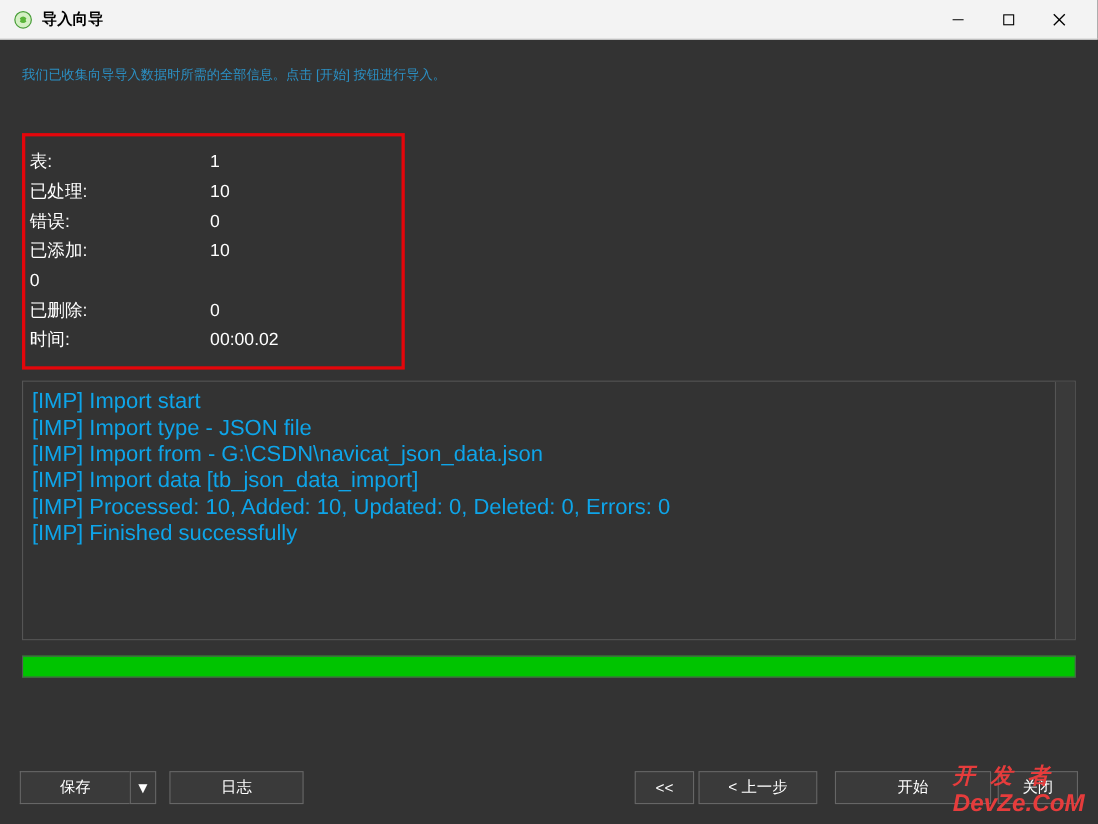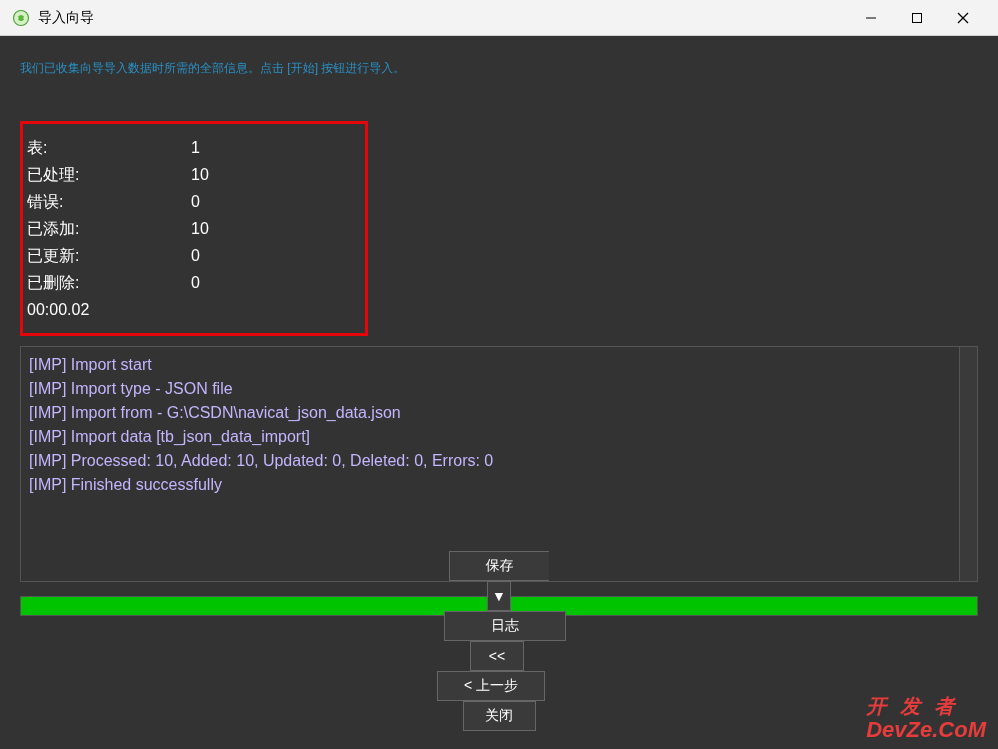--- a/index.html
+++ b/index.html
@@ -32,20 +32,21 @@
       justify-content: center;
     }
     .app-icon svg {
       width: 18px;
       height: 18px;
     }
     .titlebar-title {
       color: #000;
       font-size: 14px;
       flex: 1;
+      font-weight: bold;
     }
     .window-controls {
       display: flex;
       gap: 0;
     }
     .win-btn {
       width: 46px;
       height: 36px;
       display: flex;
       align-items: center;
@@ -88,23 +89,23 @@
     .log-container {
       border: 1px solid #555;
       background: #333;
       height: 236px;
       display: flex;
       margin-top: 2px;
     }
     .log-text {
       flex: 1;
       padding: 6px 8px;
-      font-size: 16px;
+      font-size: 20px;
       line-height: 24px;
-      color: #c4b5fd;
+      color: #0ea5e9;
       white-space: pre-wrap;
       overflow: hidden;
     }
     .scrollbar {
       width: 18px;
       background: #3a3a3a;
       border-left: 1px solid #555;
       position: relative;
     }
     .progress-bar {
@@ -113,21 +114,20 @@
       border: 1px solid #555;
       margin-top: 14px;
     }
     .footer {
       position: absolute;
       bottom: 18px;
       left: 18px;
       right: 18px;
       display: flex;
       align-items: center;
-      flex-direction: column;
     }
     .btn {
       height: 30px;
       background: #3a3a3a;
       border: 1px solid #666;
       color: #fff;
       font-size: 14px;
       display: flex;
       align-items: center;
       justify-content: center;
@@ -227,28 +227,28 @@
     </div>
     <div class="stats-row">
       <div class="stats-label">错误:</div>
       <div class="stats-value">0</div>
     </div>
     <div class="stats-row">
       <div class="stats-label">已添加:</div>
       <div class="stats-value">10</div>
     </div>
     <div class="stats-row">
-      <div class="stats-label">已更新:</div>
       <div class="stats-value">0</div>
     </div>
     <div class="stats-row">
       <div class="stats-label">已删除:</div>
       <div class="stats-value">0</div>
     </div>
     <div class="stats-row">
+      <div class="stats-label">时间:</div>
       <div class="stats-value">00:00.02</div>
     </div>
   </div>
 
   <div class="log-container">
     <div class="log-text" id="log-text">[IMP] Import start
 [IMP] Import type - JSON file
 [IMP] Import from - G:\CSDN\navicat_json_data.json
 [IMP] Import data [tb_json_data_import]
 [IMP] Processed: 10, Added: 10, Updated: 0, Deleted: 0, Errors: 0
@@ -259,19 +259,20 @@
   <div class="progress-bar"></div>
 </div>
 
 <div class="footer">
   <div class="btn btn-save">保存</div>
   <div class="btn btn-save-dd">▼</div>
   <div class="btn btn-log">日志</div>
   <div class="footer-spacer"></div>
   <div class="btn btn-nav">&lt;&lt;</div>
   <div class="btn btn-prev">&lt; 上一步</div>
+  <div class="btn btn-start">开始</div>
   <div class="btn btn-close">关闭</div>
 </div>
 
 <div class="watermark">
   <div class="wm-top">开发者</div>
   <div>DevZe.CoM</div>
 </div>
 
 </body></html>

